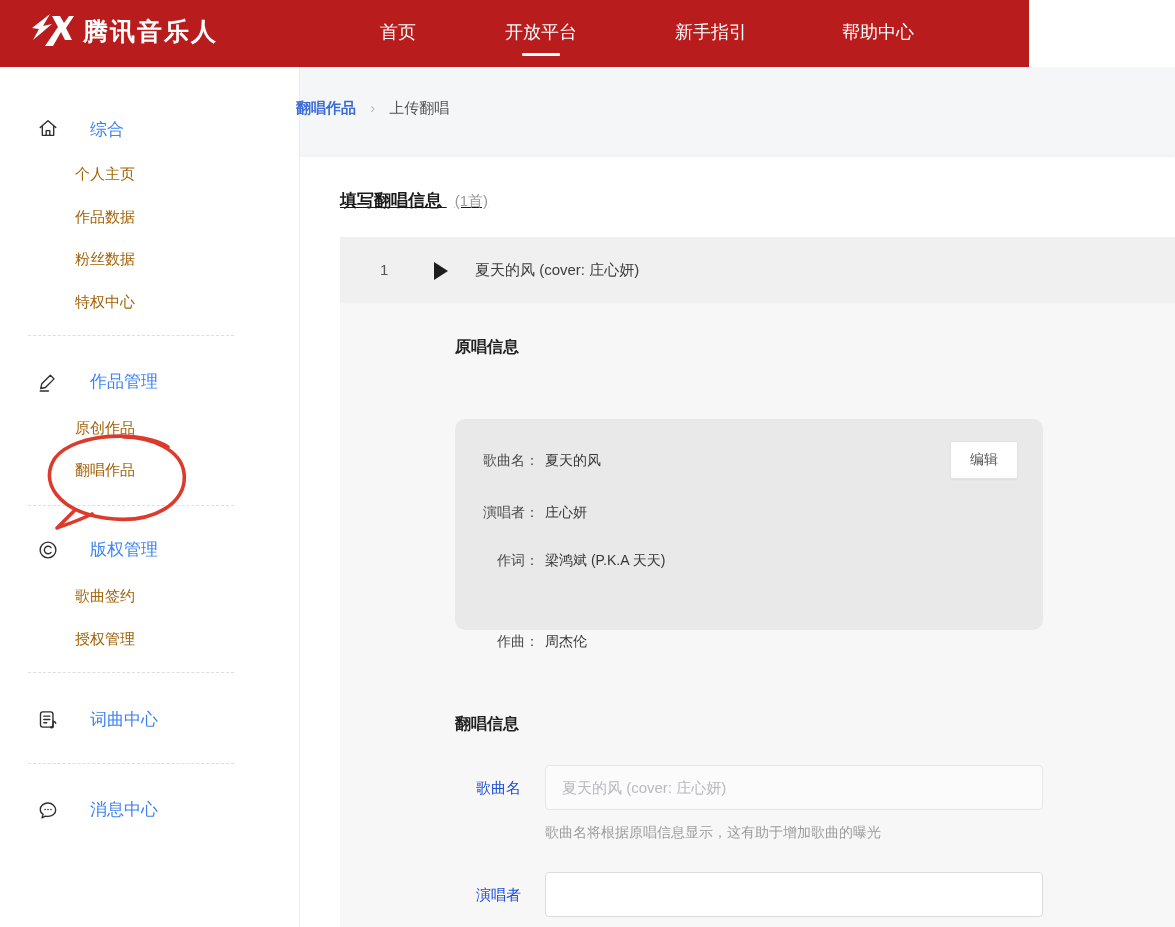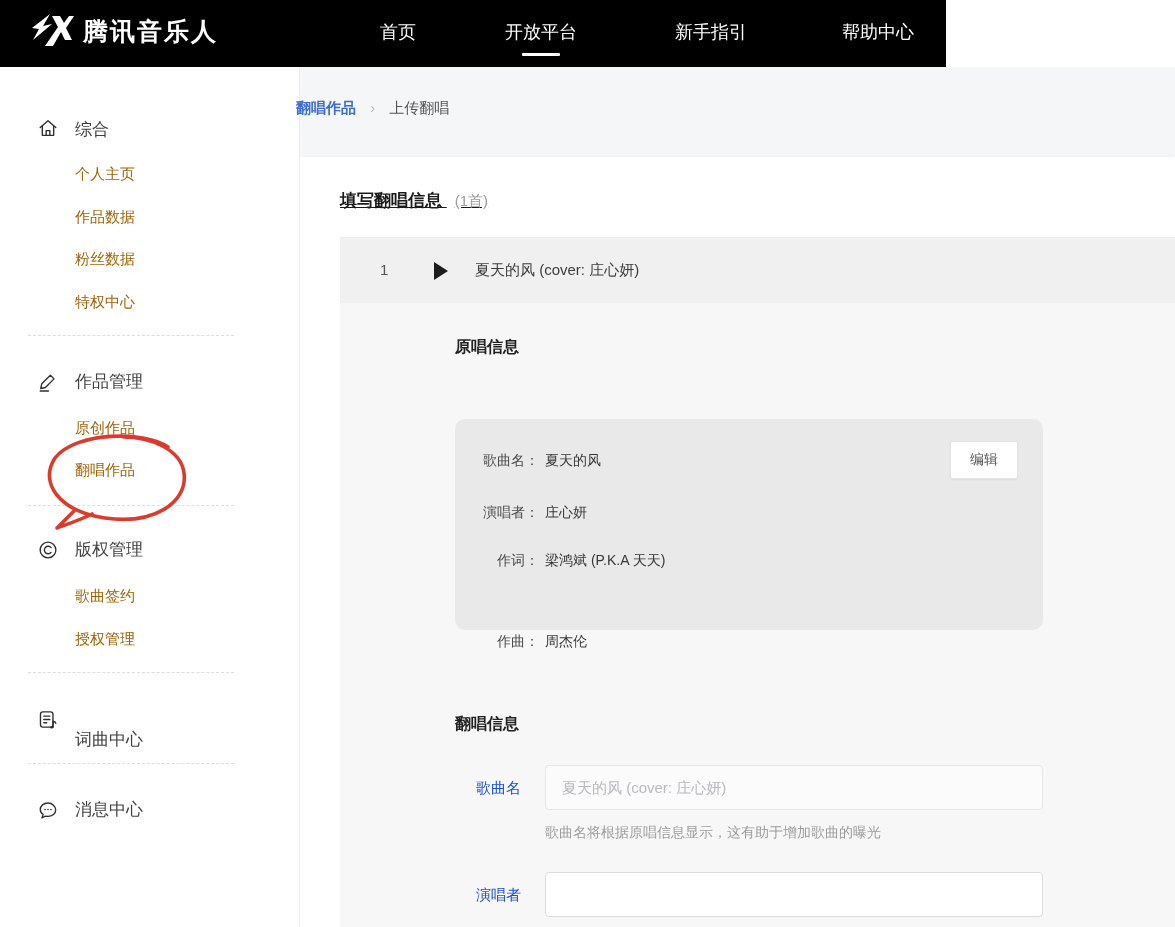--- a/index.html
+++ b/index.html
@@ -1,31 +1,31 @@
 <!DOCTYPE html>
 <html><head>
 <meta charset="utf-8">
 <style>
   * { margin:0; padding:0; box-sizing:border-box; }
   html,body { width:1175px; height:927px; overflow:hidden;
     font-family:"Liberation Sans","DejaVu Sans",sans-serif; background:#fff; }
 
   
-  #header { position:absolute; left:0; top:0; width:946px; height:67px; background:#000000; z-index:30; }
+  #header { position:absolute; left:0; top:0; width:1029px; height:67px; background:#b91c1c; z-index:30; }
   .logo { position:absolute; left:30px; top:14px; display:flex; align-items:center; gap:9px; }
   .logo-mark { width:44px; height:34px; }
   .logo-text { color:#fff; font-size:25px; font-weight:700; letter-spacing:2px; }
   .nav-item { position:absolute; top:0; height:67px; line-height:64px; color:#fff; font-size:18px; cursor:pointer; text-align:center; }
   .nav-underline { position:absolute; left:50%; transform:translateX(-50%); bottom:11px; width:38px; height:3px; background:#fff; border-radius:1px; }
 
   
   #sidebar { position:absolute; left:0; top:67px; width:300px; height:860px; background:#fff; border-right:1px solid #ededed; z-index:10; }
   .side-icon { position:absolute; left:37px; width:22px; height:22px; }
   .side-icon svg { width:22px; height:22px; stroke:#2e2e2e; fill:none; stroke-width:1.5; stroke-linecap:round; stroke-linejoin:round; }
-  .side-label { position:absolute; left:75px; font-size:17px; color:#404040; font-weight:500; cursor:pointer; white-space:nowrap; }
+  .side-label { position:absolute; left:90px; font-size:17px; color:#3b82f6; font-weight:500; cursor:pointer; white-space:nowrap; }
   .side-sub { position:absolute; left:75px; height:24px; line-height:24px; font-size:15px; color:#a16207; cursor:pointer; white-space:nowrap; }
   .side-divider { position:absolute; left:28px; width:206px; border-top:1px dashed #dedede; }
 
   
   #annotation { position:absolute; left:0; top:0; width:1175px; height:927px; z-index:40; pointer-events:none; }
 
   
   #band { position:absolute; left:300px; top:67px; width:875px; height:90px; background:#f5f6f7; }
   #card { position:absolute; left:300px; top:157px; width:875px; height:770px; background:#fff; box-shadow:0 -1px 4px rgba(0,0,0,0.03); }
   #breadcrumb { position:absolute; left:296px; top:96px; height:24px; line-height:24px; font-size:15px; z-index:12; white-space:nowrap; }
@@ -123,21 +123,21 @@
   <div class="side-divider" style="top:605px;"></div>
 
   <span class="side-icon" style="top:642px;">
     <svg viewBox="0 0 24 24">
         <rect x="3.8" y="3.2" width="13.6" height="16.6" rx="2.5"></rect>
         <path d="M7.4 7.8 h6.6 M7.4 11.4 h6.6 M7.4 15 h3.2"></path>
         <path d="M17.6 13.4 v6.3 M17.6 13.4 q2.4 .4 2.9 2.3"></path>
         <ellipse cx="16" cy="20" rx="1.7" ry="1.3" fill="#2e2e2e" stroke="none"></ellipse>
       </svg>
   </span>
-  <span class="side-label" style="top:641px;margin-top:20px;">词曲中心</span>
+  <span class="side-label" style="top:641px;">词曲中心</span>
   <div class="side-divider" style="top:696px;"></div>
 
   <span class="side-icon" style="top:732px;">
     <svg viewBox="0 0 24 24">
         <path d="M12 4.4 c-4.7 0 -8.4 3.1 -8.4 7 c0 2.2 1.2 4.2 3.1 5.4 L5.4 20.6 l3.8-1.9 c.9 .2 1.8 .3 2.8 .3 c4.7 0 8.4-3.1 8.4-7 s-3.7-7.6-8.4-7.6 Z"></path>
         <circle cx="8.8" cy="11.4" r="0.9" fill="#2e2e2e" stroke="none"></circle>
         <circle cx="12" cy="11.4" r="0.9" fill="#2e2e2e" stroke="none"></circle>
         <circle cx="15.2" cy="11.4" r="0.9" fill="#2e2e2e" stroke="none"></circle>
       </svg>
   </span>

